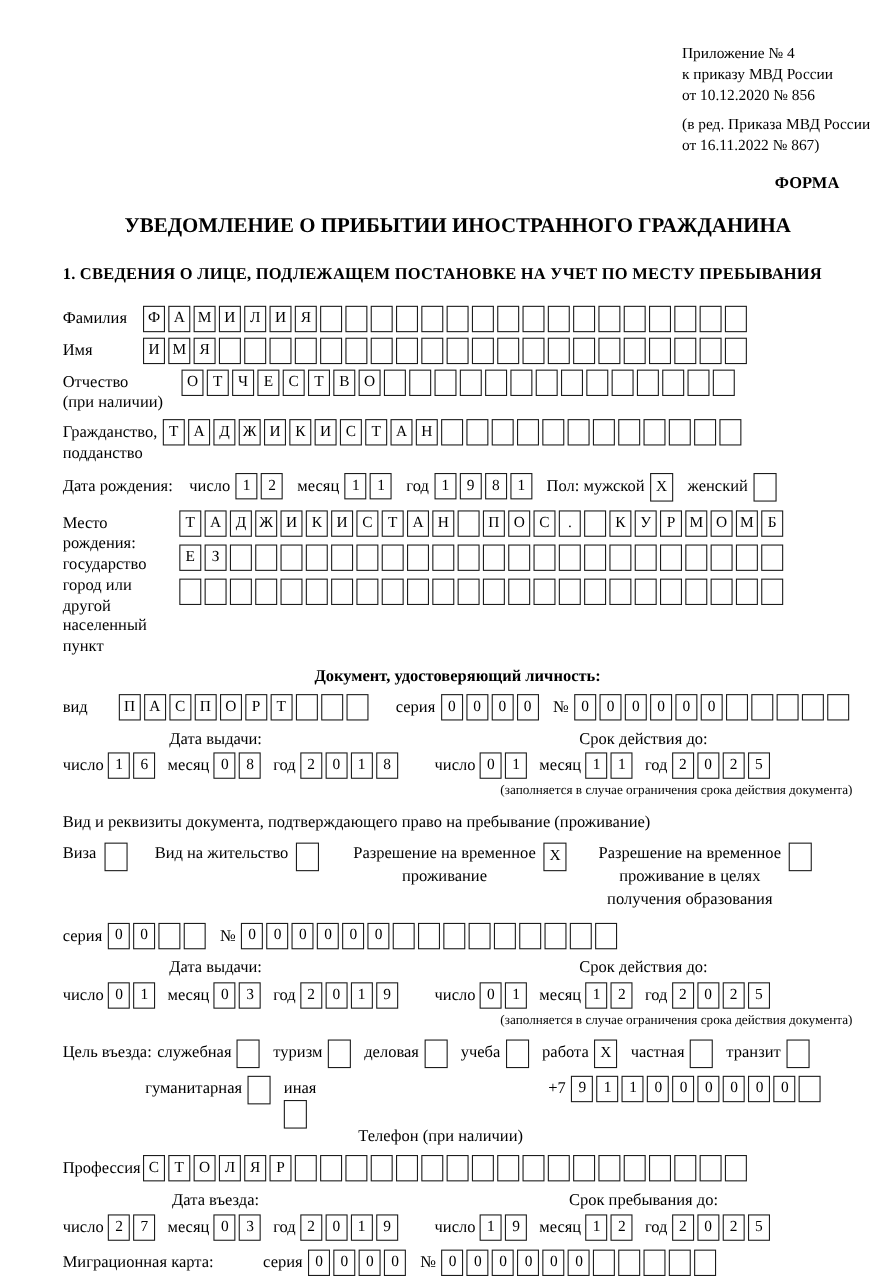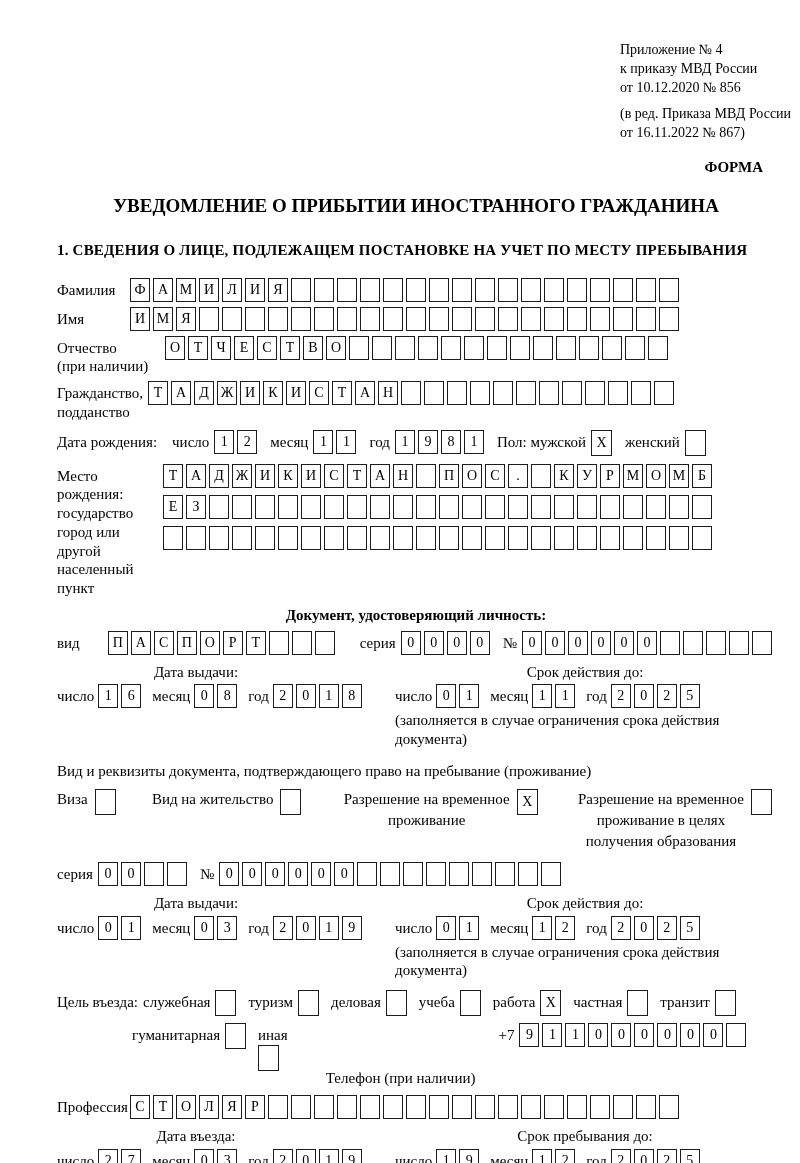--- a/index.html
+++ b/index.html
@@ -37,25 +37,25 @@
   .doc-heading{text-align:center;font-weight:bold;margin:8px 0 6px 0;}
 
   .date-pair{display:flex;margin-top:8px;}
   .date-left{width:338px;flex:none;}
   .date-right{flex:1;}
   .date-heading{text-align:center;margin-bottom:3px;}
   .date-left .date-heading{padding-right:60px;}
   .date-row{display:flex;align-items:flex-start;}
   .date-row .dlab{padding-top:3px;margin-right:4px;white-space:nowrap;}
   .date-row .dlab + .cells{margin-right:8px;}
-  .note{font-size:15px;text-align:left;margin-top:3px;}
+  .note{font-size:12px;text-align:right;margin-top:3px;}
 
   .intro{margin-top:10px;line-height:24px;}
 
-  .cbrow{display:flex;margin-top:6px;margin-bottom:10px;justify-content:space-between;}
+  .cbrow{display:flex;margin-top:6px;margin-bottom:10px;}
   .cbopt{display:flex;align-items:flex-start;margin-right:14px;}
   .cbopt .opt-lines{text-align:center;margin-right:7px;}
   .cbopt .opt-lines div{line-height:21px;}
 
   .optrow{display:flex;align-items:flex-start;margin-bottom:7px;flex-wrap:nowrap;}
   .opt{display:flex;align-items:flex-start;margin-right:9px;}
   .opt .opt-label{padding-top:3px;margin-right:5px;white-space:nowrap;}
 </style>
 </head>
 <body>

